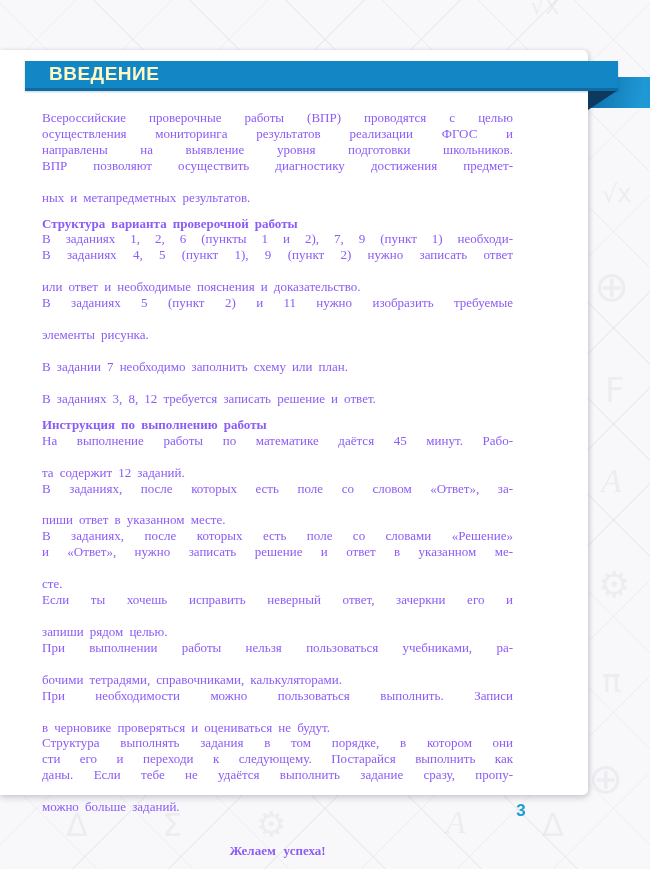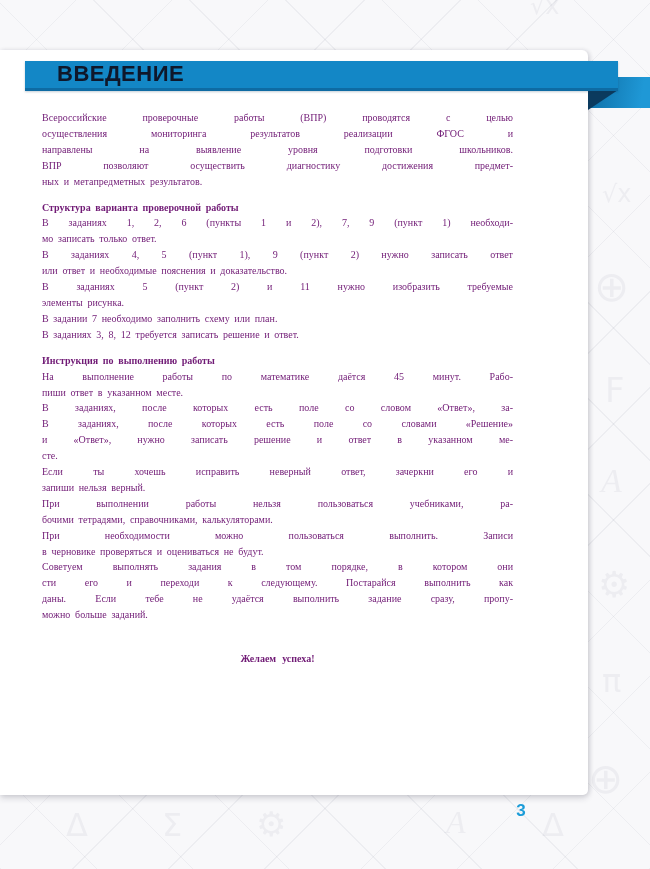--- a/index.html
+++ b/index.html
@@ -45,31 +45,31 @@
     background:#0b3a5e;
     clip-path:polygon(0 0,100% 0,0 100%);
   }
   .banner{
     position:absolute;left:25px;top:61px;width:593px;height:30px;
     background:#1387c6;border-bottom:3px solid #0e6ba3;box-sizing:border-box;
     box-shadow:0 1px 2px rgba(20,60,90,0.25);
   }
   .banner-title{
     font-family:"Liberation Sans",sans-serif;font-weight:bold;
-    color:#0f172a;font-size:22px;line-height:26px;padding-left:32px;
+    color:#fef9c3;font-size:19px;line-height:26px;padding-left:24px;
     letter-spacing:0.5px;
   }
   .content{
     position:absolute;left:42px;top:110px;width:471px;
-    font-size:10px;line-height:15.9px;color:#701a75;
+    font-size:13px;line-height:15.9px;color:#8b5cf6;
     word-spacing:0.22em;
   }
   .paragraph{margin:0;}
   .line{text-align:justify;text-align-last:justify;}
-  .line.last{text-align-last:left;}
+  .line.last{text-align-last:left;margin-top:16px;}
   .block-heading{font-weight:bold;margin-top:10px;}
   .block-center{font-weight:bold;text-align:center;margin-top:28px;word-spacing:0.35em;}
   .page-number{
     position:absolute;left:508px;top:801px;width:26px;text-align:center;
     font-family:"Liberation Sans",sans-serif;font-weight:bold;
     font-size:17px;color:#1b9cd8;
   }
 </style>
 </head>
 <body>
@@ -102,63 +102,63 @@
     <div class="paragraph">
       <div class="line">Всероссийские проверочные работы (ВПР) проводятся с целью</div>
       <div class="line">осуществления мониторинга результатов реализации ФГОС и</div>
       <div class="line">направлены на выявление уровня подготовки школьников.</div>
       <div class="line">ВПР позволяют осуществить диагностику достижения предмет-</div>
       <div class="line last">ных и метапредметных результатов.</div>
     </div>
     <div class="block-heading">Структура варианта проверочной работы</div>
     <div class="paragraph">
       <div class="line">В заданиях 1, 2, 6 (пункты 1 и 2), 7, 9 (пункт 1) необходи-</div>
-      <div class="line last">мо записать только ответ.</div>
     </div>
     <div class="paragraph">
       <div class="line">В заданиях 4, 5 (пункт 1), 9 (пункт 2) нужно записать ответ</div>
       <div class="line last">или ответ и необходимые пояснения и доказательство.</div>
     </div>
     <div class="paragraph">
       <div class="line">В заданиях 5 (пункт 2) и 11 нужно изобразить требуемые</div>
       <div class="line last">элементы рисунка.</div>
     </div>
     <div class="paragraph">
       <div class="line last">В задании 7 необходимо заполнить схему или план.</div>
     </div>
     <div class="paragraph">
       <div class="line last">В заданиях 3, 8, 12 требуется записать решение и ответ.</div>
     </div>
     <div class="block-heading">Инструкция по выполнению работы</div>
     <div class="paragraph">
       <div class="line">На выполнение работы по математике даётся 45 минут. Рабо-</div>
+      <div class="line last">та содержит 12 заданий.</div>
     </div>
     <div class="paragraph">
+      <div class="line">В заданиях, после которых есть поле со словом «Ответ», за-</div>
       <div class="line last">пиши ответ в указанном месте.</div>
-      <div class="line">В заданиях, после которых есть поле со словом «Ответ», за-</div>
     </div>
     <div class="paragraph">
       <div class="line">В заданиях, после которых есть поле со словами «Решение»</div>
       <div class="line">и «Ответ», нужно записать решение и ответ в указанном ме-</div>
       <div class="line last">сте.</div>
     </div>
     <div class="paragraph">
       <div class="line">Если ты хочешь исправить неверный ответ, зачеркни его и</div>
-      <div class="line last">запиши нельзя верный.</div>
+      <div class="line last">запиши рядом целью.</div>
     </div>
     <div class="paragraph">
       <div class="line">При выполнении работы нельзя пользоваться учебниками, ра-</div>
       <div class="line last">бочими тетрадями, справочниками, калькуляторами.</div>
     </div>
     <div class="paragraph">
       <div class="line">При необходимости можно пользоваться выполнить. Записи</div>
       <div class="line last">в черновике проверяться и оцениваться не будут.</div>
     </div>
     <div class="paragraph">
-      <div class="line">Советуем выполнять задания в том порядке, в котором они</div>
+      <div class="line">Структура выполнять задания в том порядке, в котором они</div>
       <div class="line">сти его и переходи к следующему. Постарайся выполнить как</div>
       <div class="line">даны. Если тебе не удаётся выполнить задание сразу, пропу-</div>
       <div class="line last">можно больше заданий.</div>
     </div>
     <div class="block-center">Желаем  успеха!</div>
   </div>
 
 <div class="page-number">3</div>
 
 </body></html>

